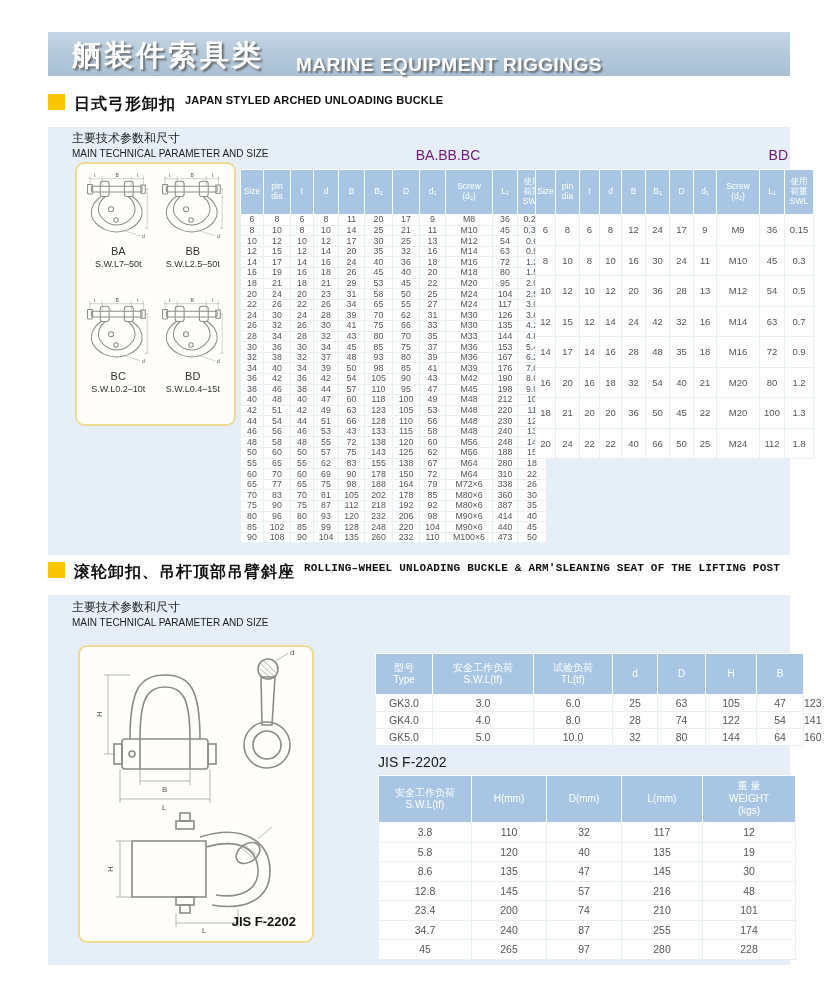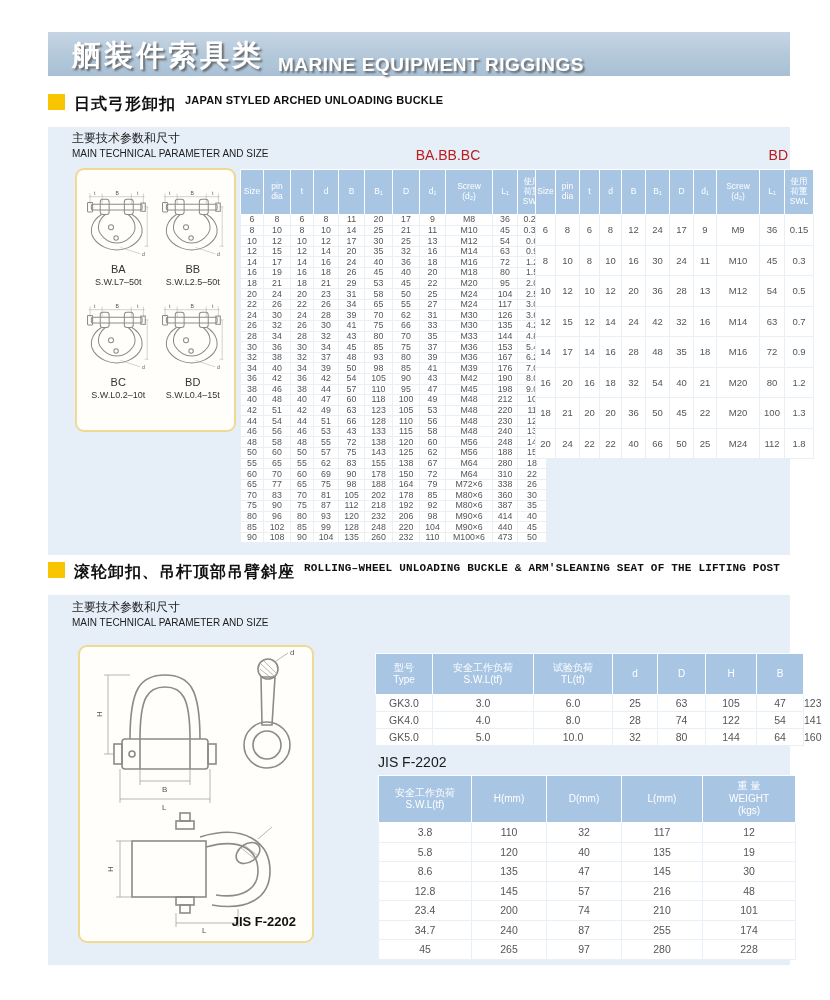--- a/index.html
+++ b/index.html
@@ -5,51 +5,51 @@
   html,body{margin:0;padding:0;background:#fff;}
   .page{position:relative;width:830px;height:1000px;background:#fff;overflow:hidden;
         font-family:"Liberation Sans","DejaVu Sans",sans-serif;}
 
   
   .header-bar{position:absolute;left:48px;top:32px;width:742px;height:44px;
     background:linear-gradient(180deg,#c6d5e4 0%,#b3c8da 55%,#a9bfd4 100%);
     display:flex;align-items:flex-end;padding-left:24px;box-sizing:border-box;}
   .header-zh{font-size:29px;font-weight:bold;color:#fff;letter-spacing:3px;
     text-shadow:2px 2px 2px rgba(90,90,90,.85);}
-  .header-en{font-size:19px;font-weight:bold;color:#fff;margin-left:14px;letter-spacing:.5px;
+  .header-en{font-size:19px;font-weight:bold;color:#fff;margin-left:32px;letter-spacing:.5px;
     text-shadow:2px 2px 2px rgba(90,90,90,.85);}
 
   
   .sec-title{position:absolute;left:48px;display:flex;align-items:flex-start;height:20px;}
   #sec1-title{top:94px;} #sec2-title{top:562px;font-family:Liberation Mono, monospace;}
   .marker{width:17px;height:16px;background:#f9c400;margin-right:9px;flex:none;}
   .sec-zh{font-size:16px;font-weight:bold;color:#101010;letter-spacing:1px;}
   .sec-en{font-size:11px;font-weight:bold;color:#101010;margin-left:9px;letter-spacing:.2px;}
 
   
   .panel{position:absolute;left:48px;width:742px;background:#e6eef8;}
   #panel1{top:127px;height:428px;}
   #panel2{top:595px;height:370px;}
   .param{position:absolute;left:24px;color:#1d1d1d;line-height:1.3;}
   .param-zh{font-size:12px;}
   .param-en{font-size:10px;text-align:right;}
 
   
   .diagram-box{position:absolute;background:#fffefa;border:2px solid #eeda92;border-radius:9px;box-sizing:border-box;}
-  #diagbox1{left:27px;top:41px;width:161px;height:264px;padding:17px 4px;}
+  #diagbox1{left:27px;top:35px;width:161px;height:264px;padding:5px 4px;}
   #diagbox2{left:30px;top:50px;width:236px;height:298px;}
   .fig-grid{display:grid;grid-template-columns:1fr 1fr;grid-template-rows:1fr 1fr;height:100%;}
   .fig{display:flex;flex-direction:column;align-items:center;justify-content:flex-start;}
   .fig svg{width:66px;height:74px;}
   .fig-code{font-size:11px;color:#333;margin-top:2px;}
   .fig-swl{font-size:9px;color:#333;margin-top:2px;}
   .jis-diagram-label{position:absolute;right:16px;bottom:12px;font-size:13px;font-weight:bold;color:#111;}
 
   
-  .tbl-caption{position:absolute;font-size:14px;color:#b91c1c;}
+  .tbl-caption{position:absolute;font-size:14px;color:#701a75;}
   #cap-babbbc{left:340px;top:20px;width:120px;text-align:center;}
   #cap-bd{left:650px;top:20px;width:90px;text-align:right;}
   #jis-label{position:absolute;left:330px;top:159px;font-size:14px;color:#1a1a1a;}
 
   
   .data-table table{border-collapse:collapse;table-layout:fixed;width:100%;}
   .data-table th{background:#a8c6e4;color:#fff;font-weight:normal;text-align:center;
      vertical-align:middle;white-space:pre-line;padding:0;border:1px solid #fdfdfd;}
   .data-table td{background:#fff;color:#555;text-align:center;vertical-align:middle;
      padding:0;border:1px solid #e9eff7;}

